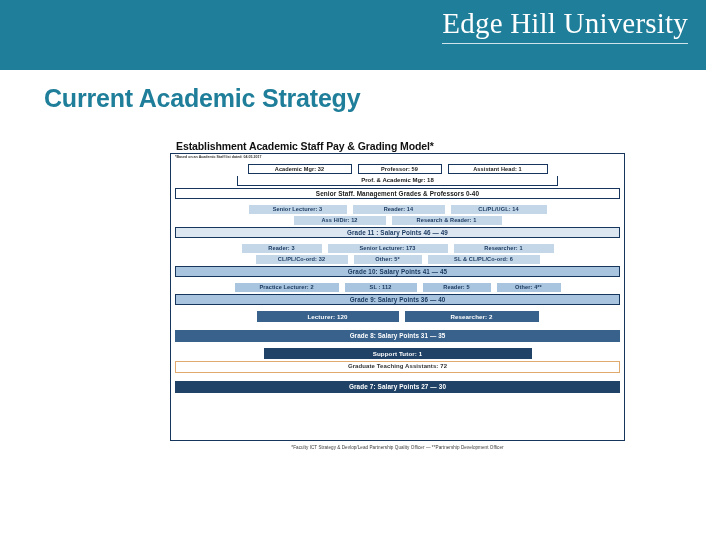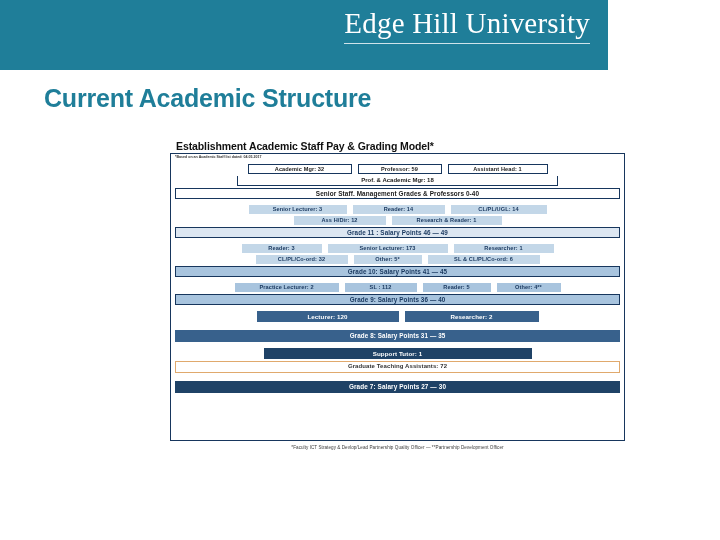--- a/index.html
+++ b/index.html
@@ -12,21 +12,21 @@
     background: #ffffff;
     font-family: "Liberation Sans", sans-serif;
     overflow: hidden;
   }
 
   
   .header-band {
     position: absolute;
     left: 0;
     top: 0;
-    width: 608px;
+    width: 706px;
     height: 70px;
     background: #1f7e99;
   }
   .brand {
     position: absolute;
     right: 18px;
     top: 8px;
     text-align: right;
   }
   .brand-text {
@@ -239,21 +239,21 @@
 </head>
 <body>
 
 <div class="header-band">
   <div class="brand">
     <div class="brand-text">Edge Hill University</div>
     <div class="brand-rule"></div>
   </div>
 </div>
 
-<div class="slide-title">Current Academic Structure</div>
+<div class="slide-title">Current Academic Strategy</div>
 
 <div class="diagram">
 
   <div class="diagram-title">Establishment Academic Staff Pay &amp; Grading Model*</div>
 
   <div class="diagram-frame">
 
     <div class="diagram-note">*Based on an Academic Staff list dated: 04.05.2017</div>
 
     <div class="spacer4"></div>

